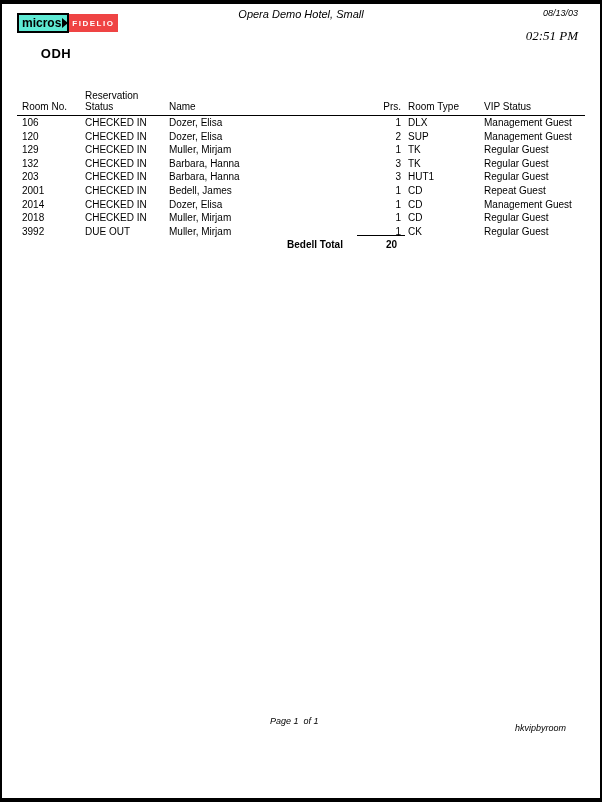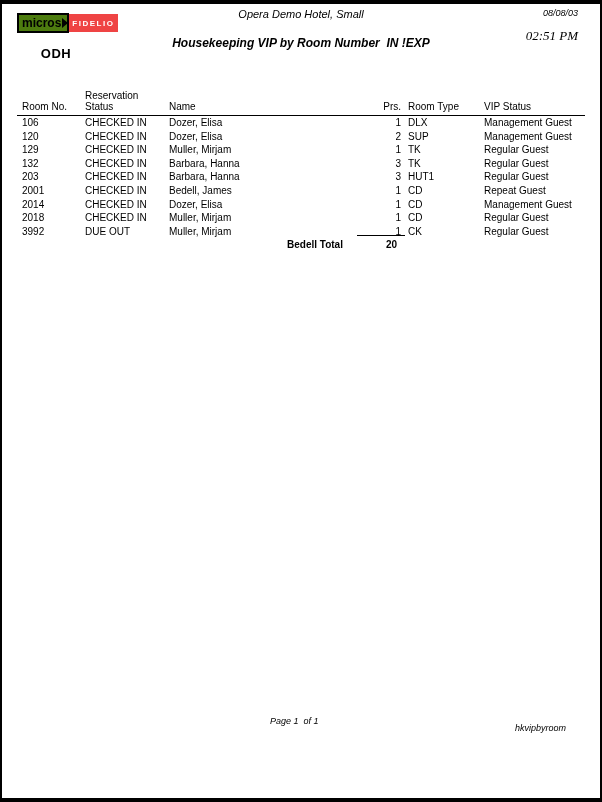--- a/index.html
+++ b/index.html
@@ -15,21 +15,21 @@
     border-right:2px solid #000;
     font-family:"Liberation Sans", sans-serif;
     overflow:hidden;
   }
 
   
   .brand-block { position:absolute; left:15px; top:8px; width:78px; text-align:center; }
   .logo { display:flex; align-items:center; justify-content:flex-start; height:22px; }
   .logo-micros {
     display:inline-flex; align-items:center;
-    background:#4d7c0f; border:2px solid #000;
+    background:#5eead4; border:2px solid #000;
     height:20px; padding:0 1px 0 3px;
     font-weight:bold; font-size:12px; letter-spacing:0;
   }
   .logo-arrow {
     display:inline-block; width:0; height:0;
     border-top:5px solid transparent;
     border-bottom:5px solid transparent;
     border-left:6px solid #000;
     margin-left:1px; margin-right:-2px;
   }
@@ -99,23 +99,22 @@
       <span class="logo-micros">
         <span>micros</span>
         <span class="logo-arrow"></span>
       </span>
       <span class="logo-fidelio">FIDELIO</span>
     </div>
     <div class="property-code">ODH</div>
   </div>
 
   <div class="hotel-name">Opera Demo Hotel, Small</div>
-  <div class="report-title">Housekeeping VIP by Room Number  IN !EXP</div>
-
-  <div class="run-date">08/08/03</div>
+
+  <div class="run-date">08/13/03</div>
   <div class="run-time">02:51 PM</div>
 
   <table class="report">
     <thead>
         <tr>
           <th class="col-0">Room No.</th>
           <th class="col-1">Reservation Status</th>
           <th class="col-2">Name</th>
           <th class="col-3">Prs.</th>
           <th class="col-4">Room Type</th>

